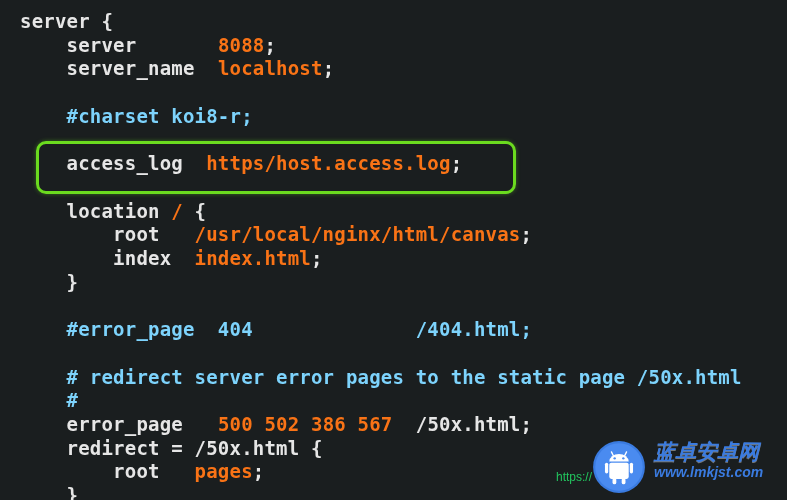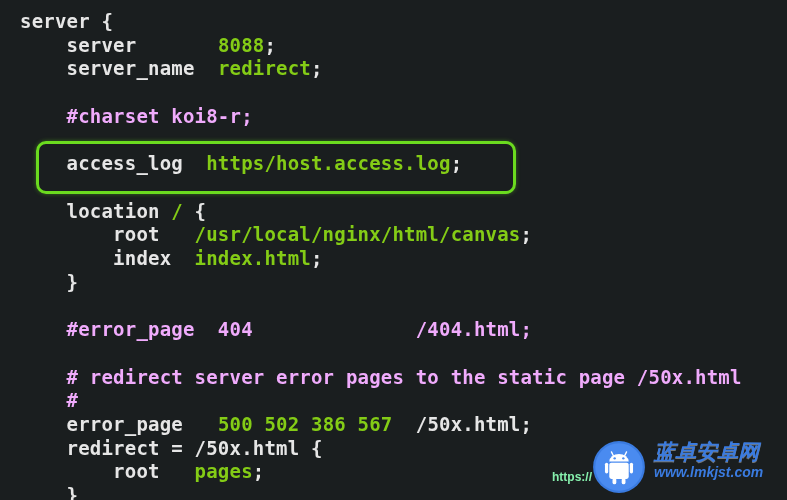--- a/index.html
+++ b/index.html
@@ -11,41 +11,41 @@
     line-height: 23.7px;
     font-weight: 600;
     letter-spacing: 0.2px;
     position: relative;
   }
   .code {
     padding: 10px 0 0 20px;
     white-space: pre;
     color: #e6e6e6;
   }
-  .c-cyan { color: #84cc16; }
-  .c-green { color: #f0abfc; }
+  .c-cyan { color: #f97316; }
+  .c-green { color: #7dd3fc; }
   .highlight-box {
     position: absolute;
     left: 36px;
     top: 141px;
     width: 480px;
     height: 53px;
     border: 3px solid #6bdb1f;
     border-radius: 10px;
     pointer-events: none;
     box-shadow: 0 0 4px rgba(107,219,31,0.4);
   }
   .url-overlay {
     position: absolute;
     right: 195px;
     bottom: 10px;
     font-family: Arial, sans-serif;
     font-size: 12px;
-    font-weight: 700;
-    color: #86efac;
+    font-weight: 400;
+    color: #22c55e;
     letter-spacing: 0;
   }
   .watermark {
     position: absolute;
     right: 0;
     bottom: 0;
     width: 195px;
     height: 60px;
     display: flex;
     align-items: flex-start;
@@ -78,21 +78,21 @@
     font-weight: 600;
     font-style: italic;
     margin-top: 2px;
   }
 </style>
 </head>
 <body>
 
 <div class="code"><span>server {</span>
 <span><span>    server       </span><span class="c-cyan">8088</span><span>;</span></span>
-<span><span>    server_name  </span><span class="c-cyan">redirect</span><span>;</span></span>
+<span><span>    server_name  </span><span class="c-cyan">localhost</span><span>;</span></span>
 
 <span class="c-green">    #charset koi8-r;</span>
 
 <span><span>    access_log  </span><span class="c-cyan">https/host.access.log</span><span>;</span></span>
 
 <span><span>    location </span><span class="c-cyan">/</span><span> {</span></span>
 <span><span>        root   </span><span class="c-cyan">/usr/local/nginx/html/canvas</span><span>;</span></span>
 <span><span>        index  </span><span class="c-cyan">index.html</span><span>;</span></span>
 <span>    }</span>
 

